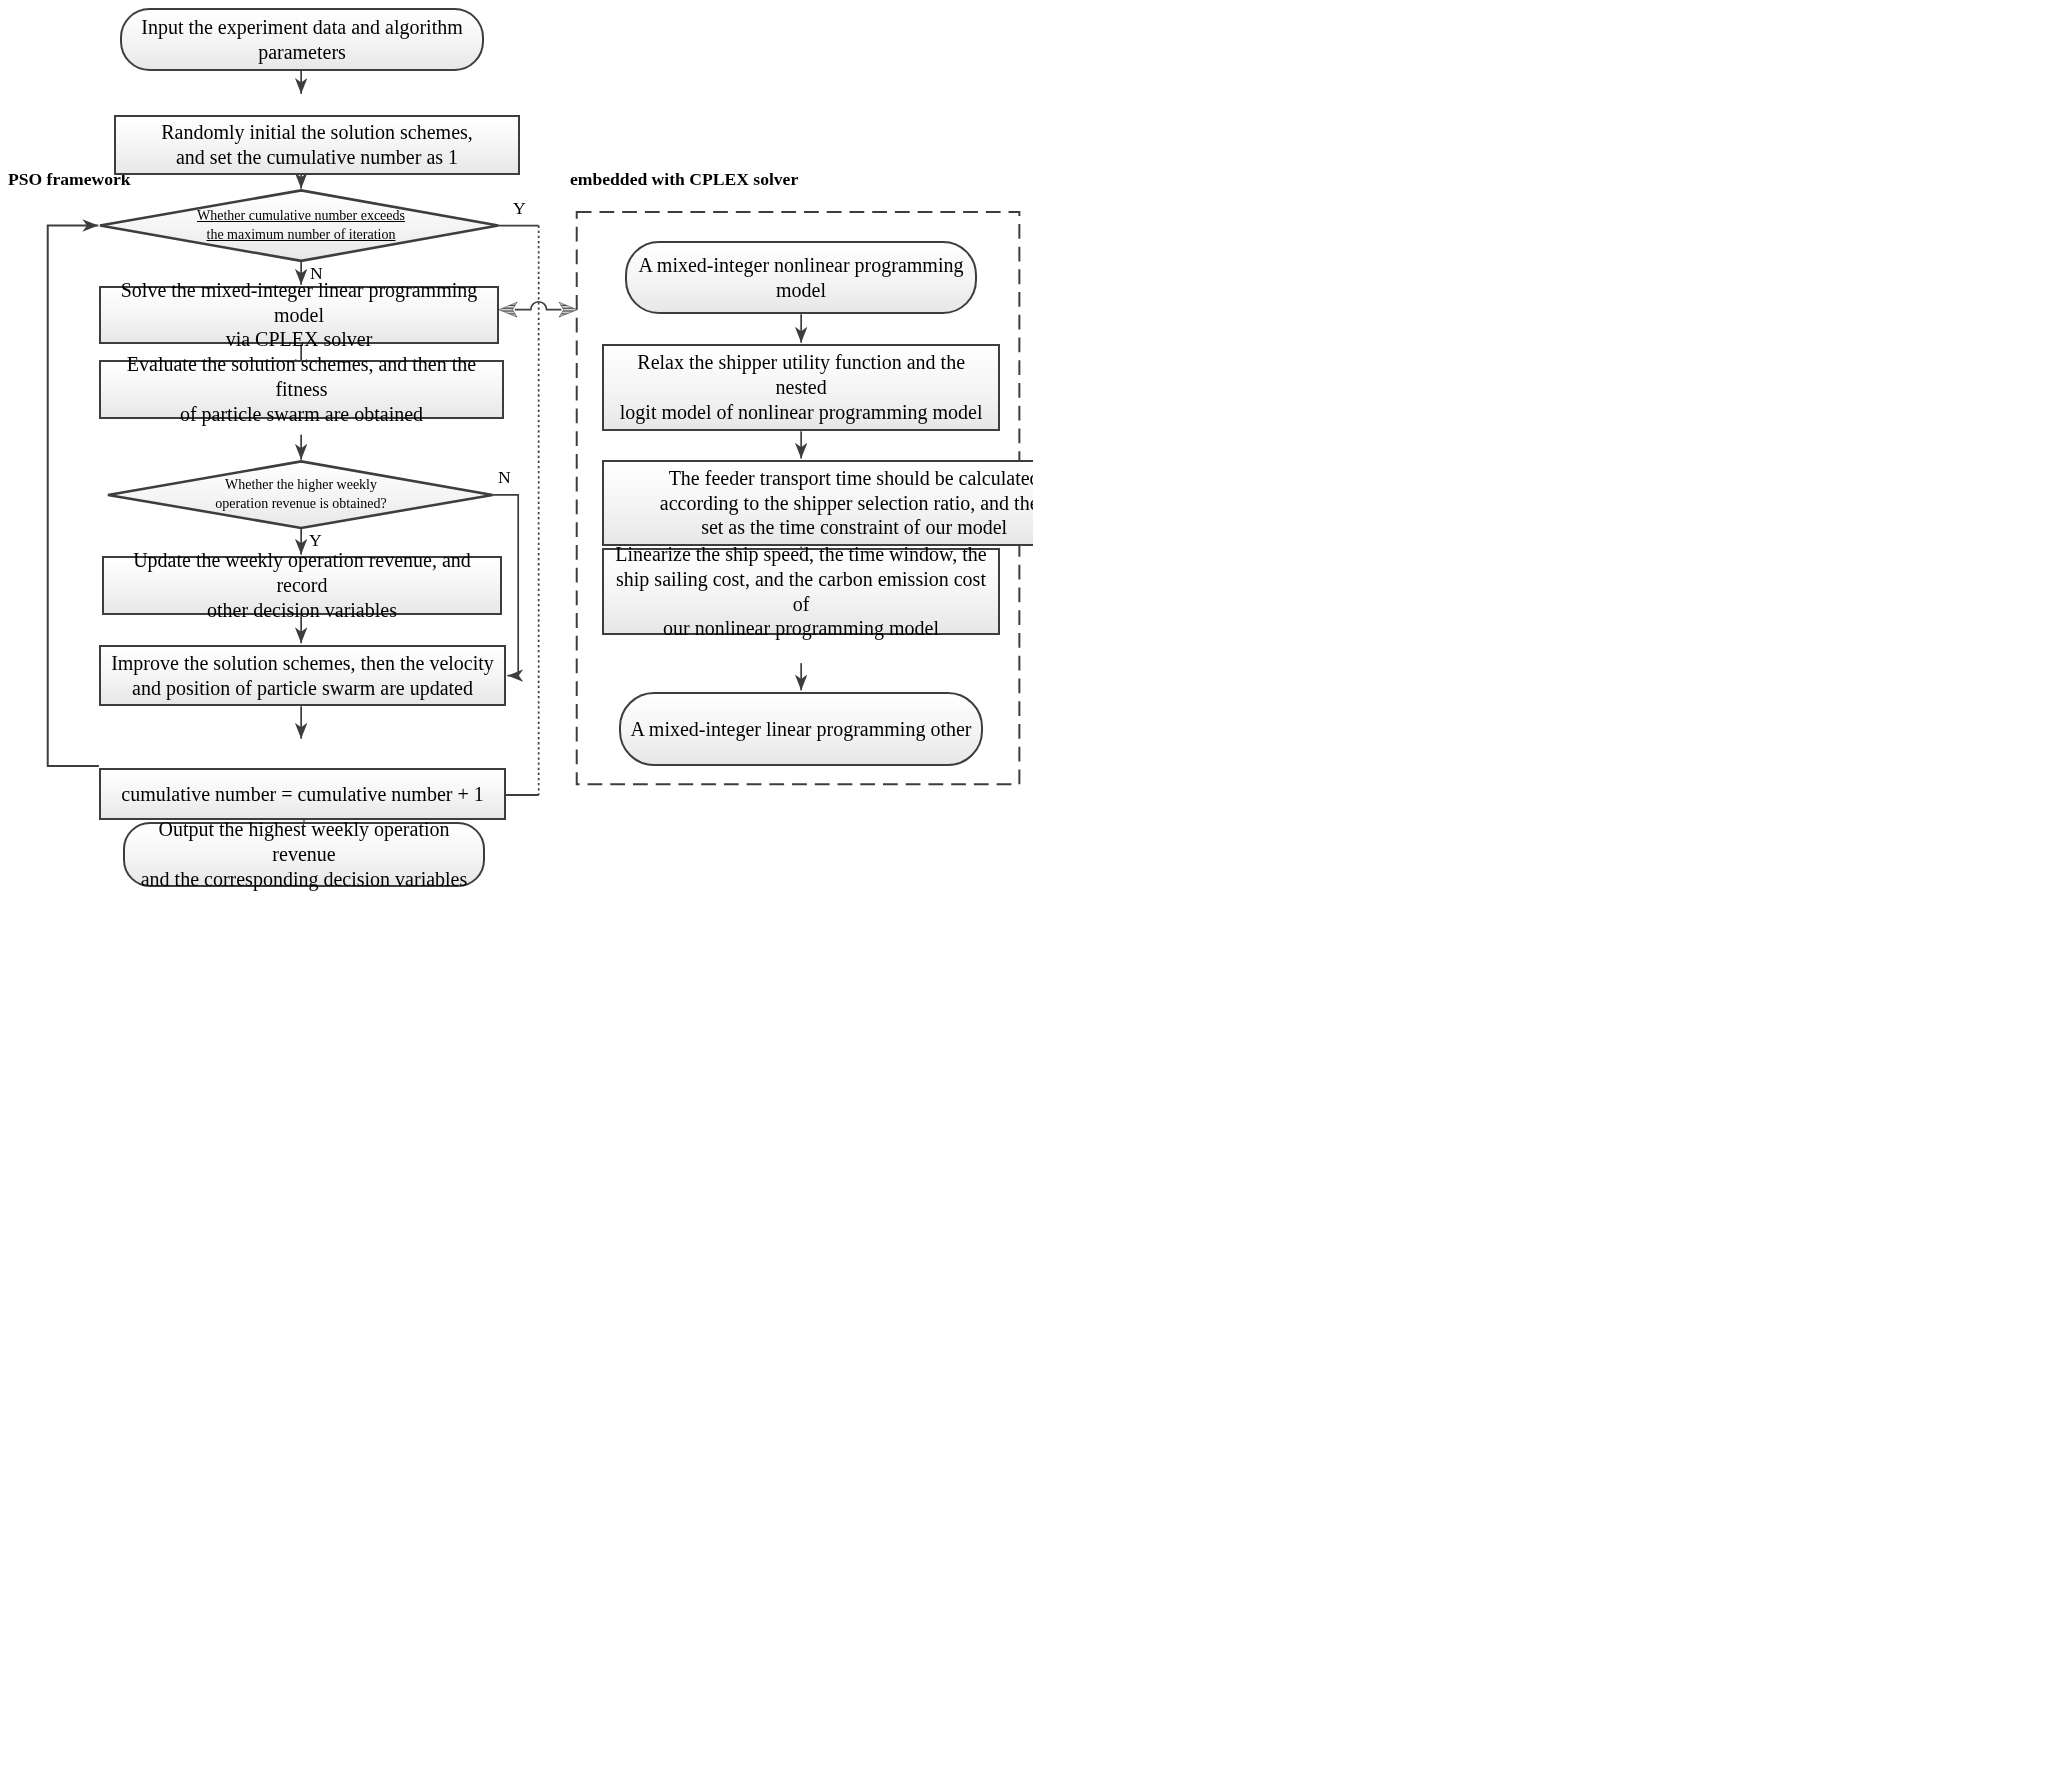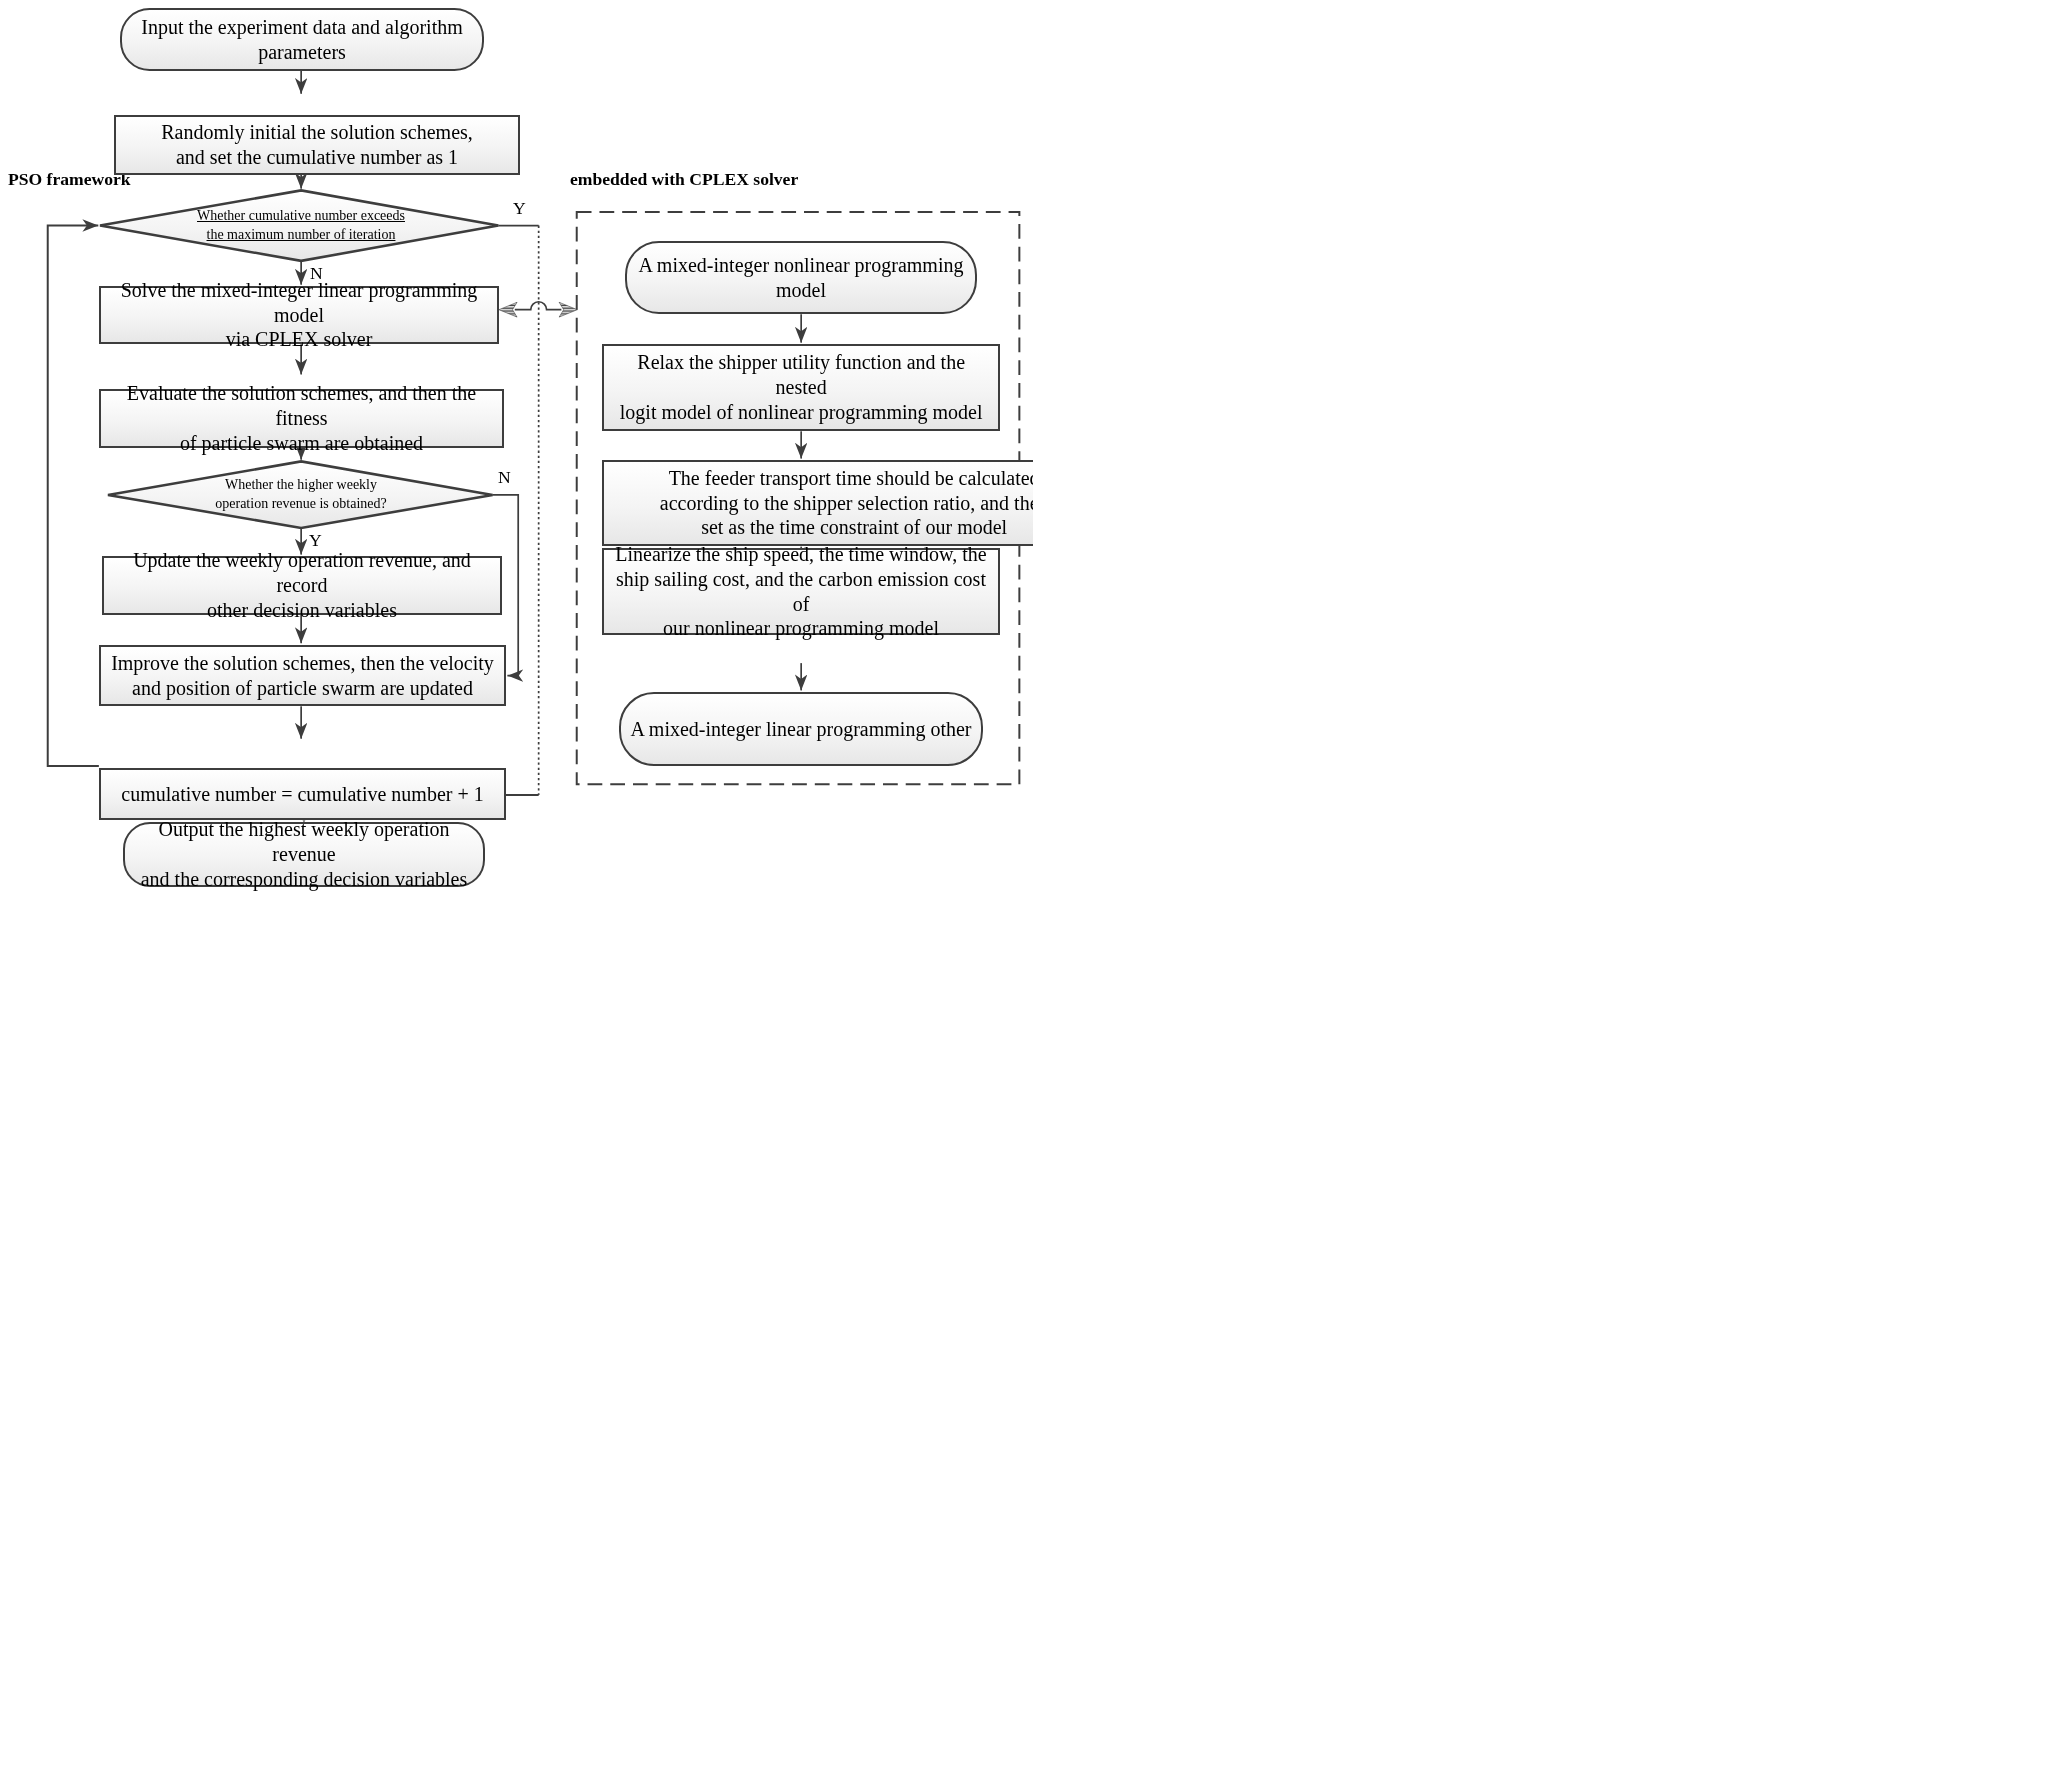--- a/index.html
+++ b/index.html
@@ -113,21 +113,21 @@
   <div class="branch" style="left:309px;top:530px;">Y</div>
 
   <div class="node terminator" style="left:120px;top:8px;width:364px;height:63px;">Input the experiment data and algorithm
 parameters</div>
   <div class="node" style="left:114px;top:95px;width:406px;height:60px;margin-top:20px;">Randomly initial the solution schemes,
 and set the cumulative number as 1</div>
   <div class="dtext" style="left:142px;top:199px;width:318px;height:53px;text-decoration:underline;">Whether cumulative number exceeds
 the maximum number of iteration</div>
   <div class="node" style="left:99px;top:286px;width:400px;height:58px;">Solve the mixed-integer linear programming model
 via CPLEX solver</div>
-  <div class="node" style="left:99px;top:389px;width:405px;height:59px;">Evaluate the solution schemes, and then the fitness
+  <div class="node" style="left:99px;top:360px;width:405px;height:59px;">Evaluate the solution schemes, and then the fitness
 of particle swarm are obtained</div>
   <div class="dtext" style="left:159px;top:469px;width:284px;height:51px;">Whether the higher weekly
 operation revenue is obtained?</div>
   <div class="node" style="left:102px;top:556px;width:400px;height:59px;">Update the weekly operation revenue, and record
 other decision variables</div>
   <div class="node" style="left:99px;top:645px;width:407px;height:61px;">Improve the solution schemes, then the velocity
 and position of particle swarm are updated</div>
   <div class="node" style="left:99px;top:740px;width:407px;height:52px;margin-top:28px;">cumulative number = cumulative number + 1</div>
   <div class="node terminator" style="left:123px;top:822px;width:362px;height:65px;border-radius:27px;">Output the highest weekly operation revenue
 and the corresponding decision variables</div>

